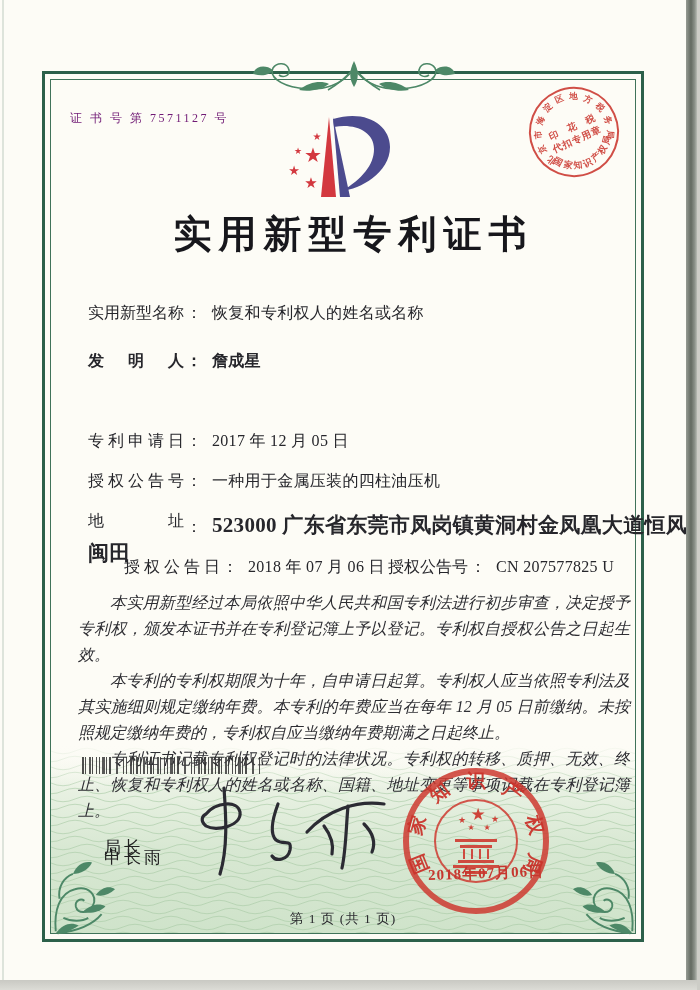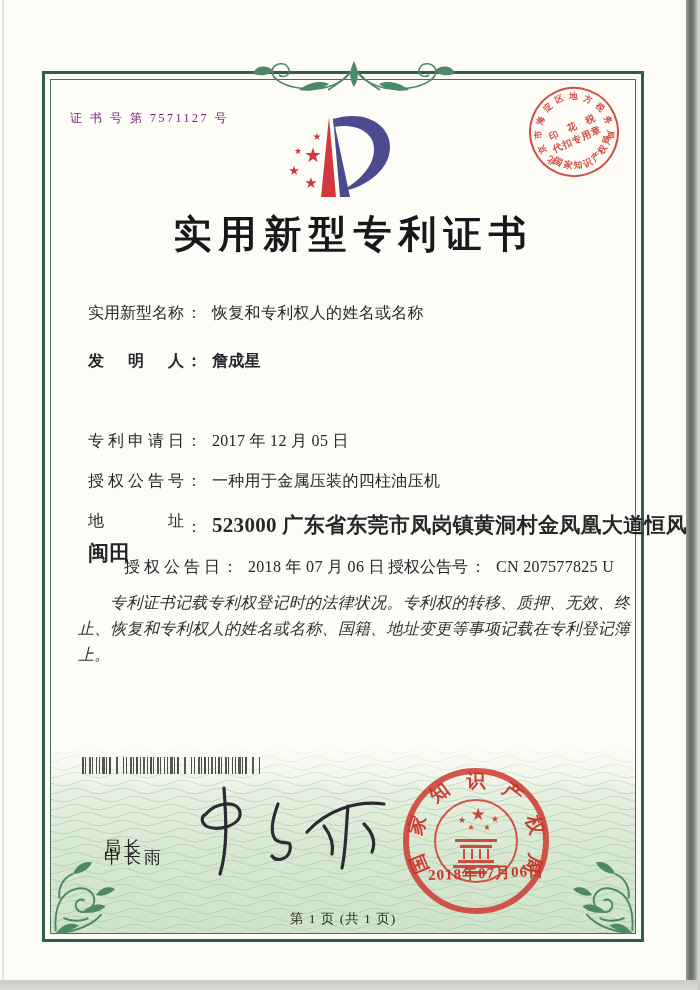--- a/index.html
+++ b/index.html
@@ -250,20 +250,22 @@
     </div>
   </div>
   <div class="frow r7">
     <span class="flabel">授权公告日</span><span class="colon">：</span><span class="fvalue">2018 年 07 月 06 日</span>
   </div>
   <div class="frow-right">
     <span>授权公告号</span><span class="colon">：</span><span class="fvalue">CN 207577825 U</span>
   </div>
 
   <div class="legal">
+    <p>本实用新型经过本局依照中华人民共和国专利法进行初步审查，决定授予专利权，颁发本证书并在专利登记簿上予以登记。专利权自授权公告之日起生效。</p>
+    <p>本专利的专利权期限为十年，自申请日起算。专利权人应当依照专利法及其实施细则规定缴纳年费。本专利的年费应当在每年 12 月 05 日前缴纳。未按照规定缴纳年费的，专利权自应当缴纳年费期满之日起终止。</p>
     <p>专利证书记载专利权登记时的法律状况。专利权的转移、质押、无效、终止、恢复和专利权人的姓名或名称、国籍、地址变更等事项记载在专利登记簿上。</p>
   </div>
 
   <div class="barcode"></div>
 
   <div class="director director-title">局长</div>
   <div class="director director-name">申长雨</div>
 
   <svg class="signature" viewBox="0 0 232 106">
     <g fill="none" stroke="#2b2b33" stroke-width="3.2" stroke-linecap="round">

